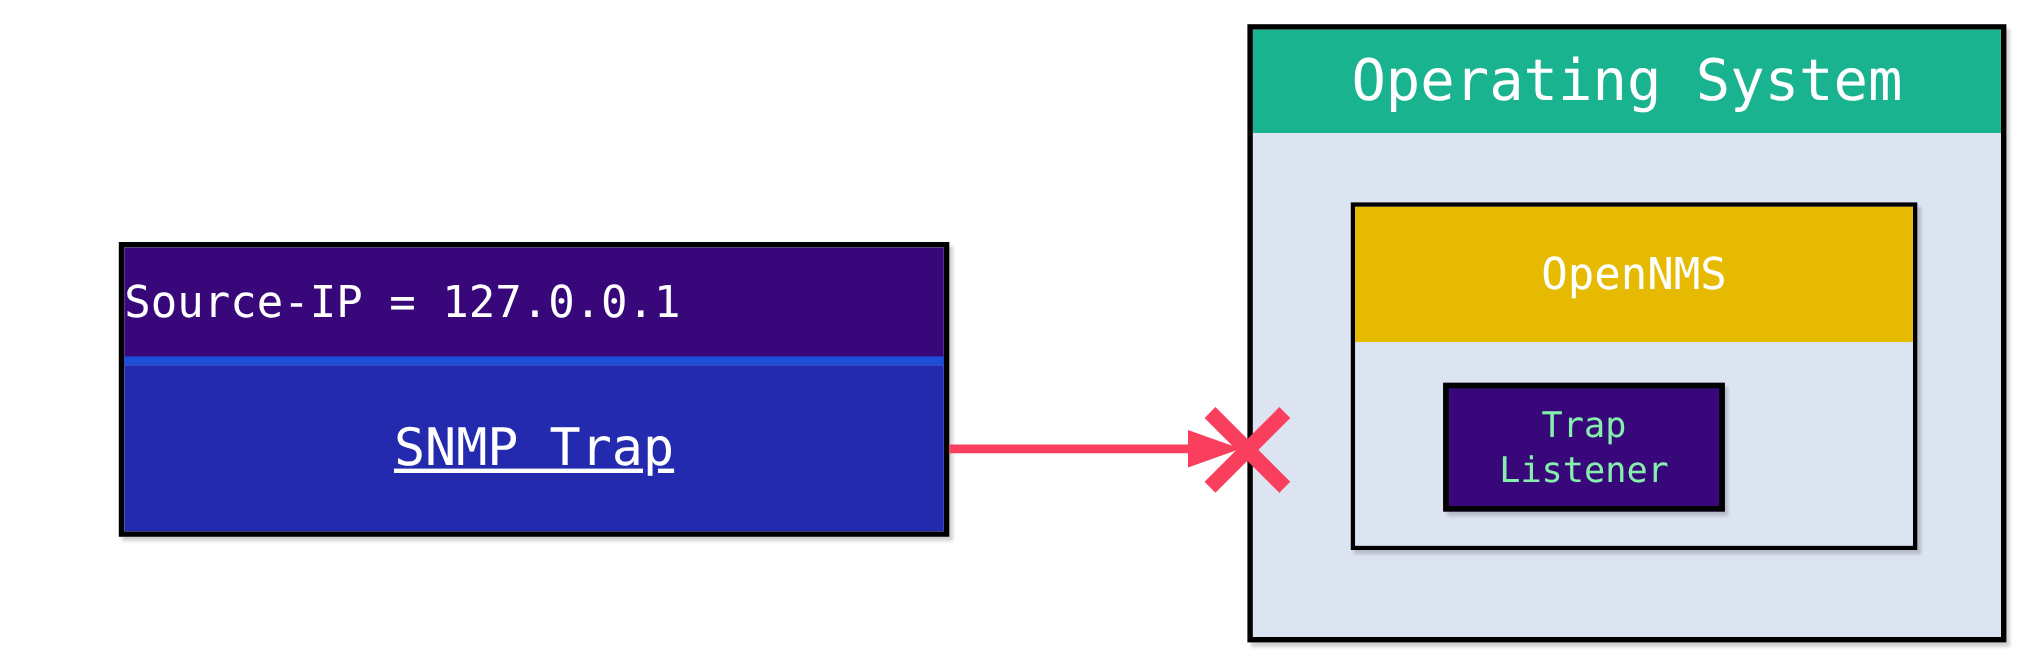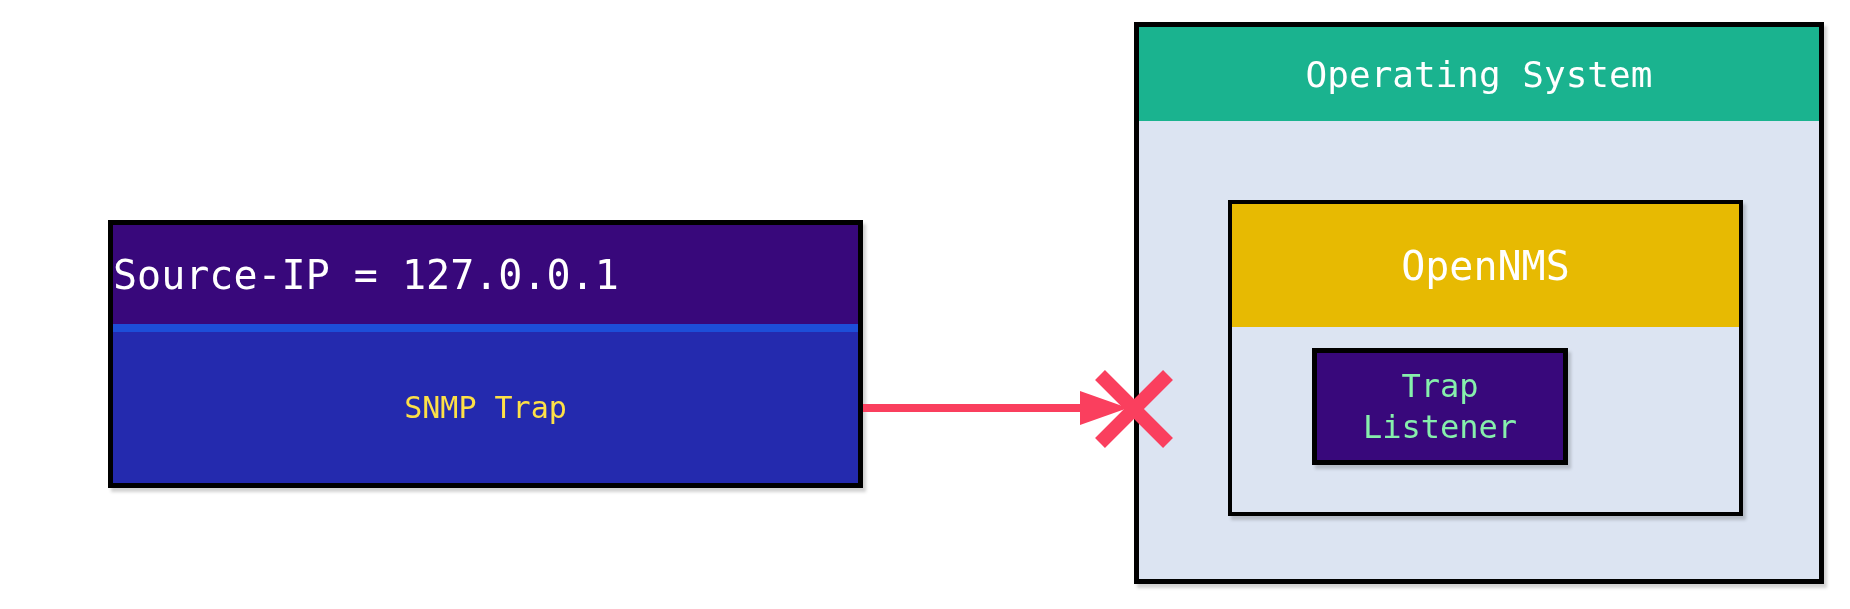--- a/index.html
+++ b/index.html
@@ -42,23 +42,24 @@
     color: #ffffff;
     font-size: 40px;
     white-space: nowrap;
   }
   .snmp-title {
     flex: 1;
     background: #242aae;
     display: flex;
     align-items: center;
     justify-content: center;
-    color: #fde047;
-    font-size: 30px;
+    color: #ffffff;
+    font-size: 47px;
     white-space: nowrap;
+    text-decoration: underline;
   }
   
   .arrow-svg {
     position: absolute;
     left: 859px;
     top: 358px;
     width: 320px;
     height: 100px;
     z-index: 5;
     overflow: visible;
@@ -70,31 +71,31 @@
     width: 690px;
     height: 562px;
   }
   .os-header {
     height: 94px;
     background: #1ab38f;
     display: flex;
     align-items: center;
     justify-content: center;
     color: #ffffff;
-    font-size: 36px;
+    font-size: 52px;
     white-space: nowrap;
   }
   .os-body {
     flex: 1;
     background: #dce4f2;
   }
   
   .opennms-node {
     left: 1228px;
-    top: 200px;
+    top: 184px;
     width: 515px;
     height: 316px;
     border-width: 4px;
   }
   .opennms-header {
     height: 123px;
     background: #e7ba02;
     display: flex;
     align-items: center;
     justify-content: center;

